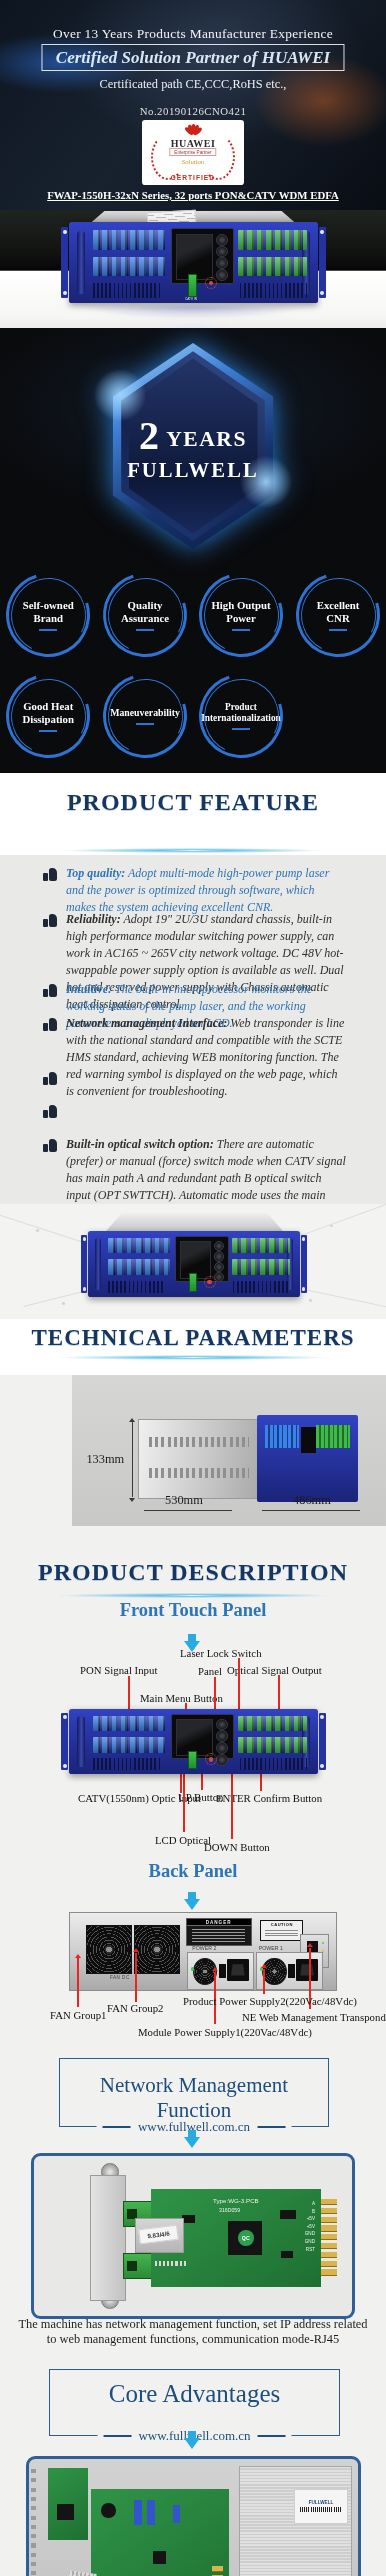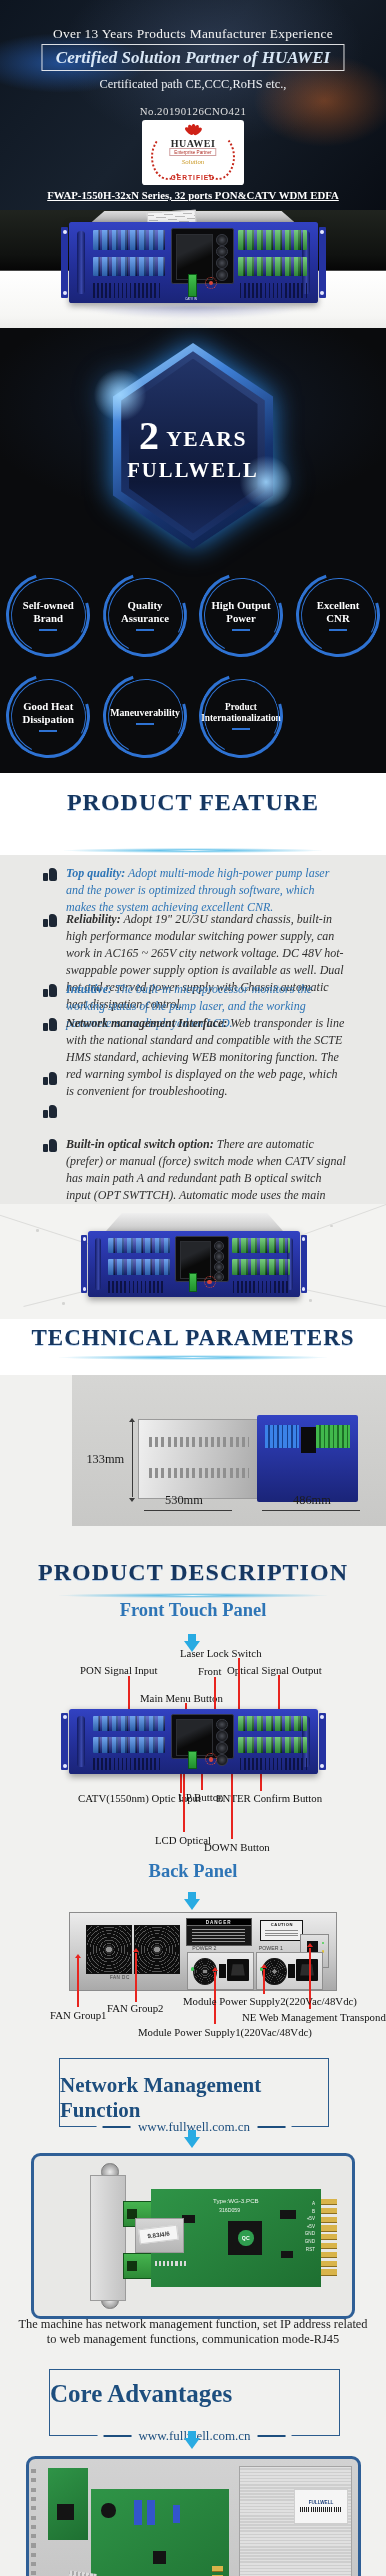--- a/index.html
+++ b/index.html
@@ -155,21 +155,21 @@
   .psu .pfan{position:absolute;left:8%;top:12%;width:34%;height:72%;border-radius:50%;border:1px solid #1a1a1a;
      background:radial-gradient(circle at 50% 50%, #888 0 12%, #222 12% 18%, transparent 18%),
      repeating-radial-gradient(circle at 50% 50%, #101010 0 10%, #4e4e4e 10% 13%);}
   .psu .iec{position:absolute;right:7%;top:16%;width:33%;height:62%;background:#0d0d0d;border-radius:1px;}
   .psu .iec::before{content:"";position:absolute;left:18%;top:24%;width:64%;height:52%;background:#2c2c2c;clip-path:polygon(12% 0,88% 0,100% 100%,0 100%);}
   .psu .sw{position:absolute;right:42%;top:30%;width:11%;height:40%;background:#0d0d0d;}
   .psu .led{position:absolute;left:4%;top:40%;width:3.1px;height:3.1px;border-radius:50%;background:#3ecb5a;}
 
   
   .hbox{position:absolute;border:1.5px solid #2b5c8e;}
-  .hbox .t{position:absolute;left:0;right:0;font-weight:bold;color:#1d4e7e;}
+  .hbox .t{position:absolute;left:0;right:0;text-align:center;font-weight:normal;color:#1d4e7e;}
   .site{position:absolute;left:50%;transform:translateX(-50%);bottom:-8.8px;background:#f1f1ef;padding:0 6.2px;
      font-size:13px;color:#1d4e7e;white-space:nowrap;display:flex;align-items:center;gap:7.2px;}
   .site::before,.site::after{content:"";width:28px;height:1.5px;background:#1d4e7e;}
 
   
   .frame{position:absolute;border:3.1px solid #2f5f96;border-radius:9.3px;overflow:hidden;background:#e8e8e6;}
 
   
   .pcb{position:absolute;background:linear-gradient(145deg,#2f9447,#1e6f31);}
   .gold{position:absolute;background:repeating-linear-gradient(180deg,#d9b44a 0 5.2px,#8a6d1f 5.2px 6.2px,rgba(0,0,0,0) 6.2px 8.8px);}
@@ -380,21 +380,21 @@
     <div class="dimlabel" style="left:221px;top:118px;">486mm</div>
   </div>
 
   <div class="abs ctr bigh" style="top:1559px;font-size:24px;">PRODUCT DESCRIPTION</div>
   <div class="glow" style="left:59px;top:1593px;width:268px;"></div>
   <div class="abs ctr subh" style="top:1600px;">Front Touch Panel</div>
   <div class="darr" style="left:184px;top:1641px;"></div>
 
   <div class="ann" style="left:180px;top:1647px;">Laser Lock Switch</div>
   <div class="ann" style="left:80px;top:1664px;">PON Signal Input</div>
-  <div class="ann" style="left:198px;top:1665px;">Front</div>
+  <div class="ann" style="left:198px;top:1665px;">Panel</div>
   <div class="ann" style="left:227px;top:1664px;">Optical Signal Output</div>
   <div class="ann" style="left:140px;top:1692px;">Main Menu Button</div>
   <div class="ann" style="left:78px;top:1792px;">CATV(1550nm) Optic Input</div>
   <div class="ann" style="left:178px;top:1791px;">UP Button</div>
   <div class="ann" style="left:216px;top:1792px;">ENTER Confirm Button</div>
   <div class="ann" style="left:155px;top:1834px;">LCD Optical</div>
   <div class="ann" style="left:204px;top:1841px;">DOWN Button</div>
 
   <div class="rline" style="left:128px;top:1676px;width:1.5px;height:56px;"></div>
     <div class="rhead down" style="left:126px;top:1732px;"></div>
@@ -484,21 +484,21 @@
     <div class="rline" style="left:135px;top:1953px;width:1.5px;height:49px;"></div>
   <div class="rhead up" style="left:261px;top:1964px;"></div>
     <div class="rline" style="left:263px;top:1969px;width:1.5px;height:25px;"></div>
   <div class="rhead up" style="left:307px;top:1943px;"></div>
     <div class="rline" style="left:309px;top:1948px;width:1.5px;height:61px;"></div>
   <div class="rhead up" style="left:212px;top:1967px;"></div>
     <div class="rline" style="left:214px;top:1972px;width:1.5px;height:52px;"></div>
 
   <div class="ann" style="left:50px;top:2009px;">FAN Group1</div>
   <div class="ann" style="left:107px;top:2002px;">FAN Group2</div>
-  <div class="ann" style="left:183px;top:1995px;">Module Power Supply2(220Vac/48Vdc)</div>
+  <div class="ann" style="left:183px;top:1995px;">Product Power Supply2(220Vac/48Vdc)</div>
   <div class="ann" style="left:242px;top:2011px;">NE Web Management Transponder</div>
   <div class="ann" style="left:138px;top:2026px;">Module Power Supply1(220Vac/48Vdc)</div>
 
   <div class="hbox" style="left:59px;top:2058px;width:268px;height:67px;">
     <div class="t" style="top:14.4px;font-size:21px;">Network Management Function</div>
     <div class="site">www.fullwell.com.cn</div>
   </div>
   <div class="darr" style="left:184px;top:2137px;"></div>
 
   <div class="frame" style="left:31px;top:2153px;width:318px;height:160px;">

